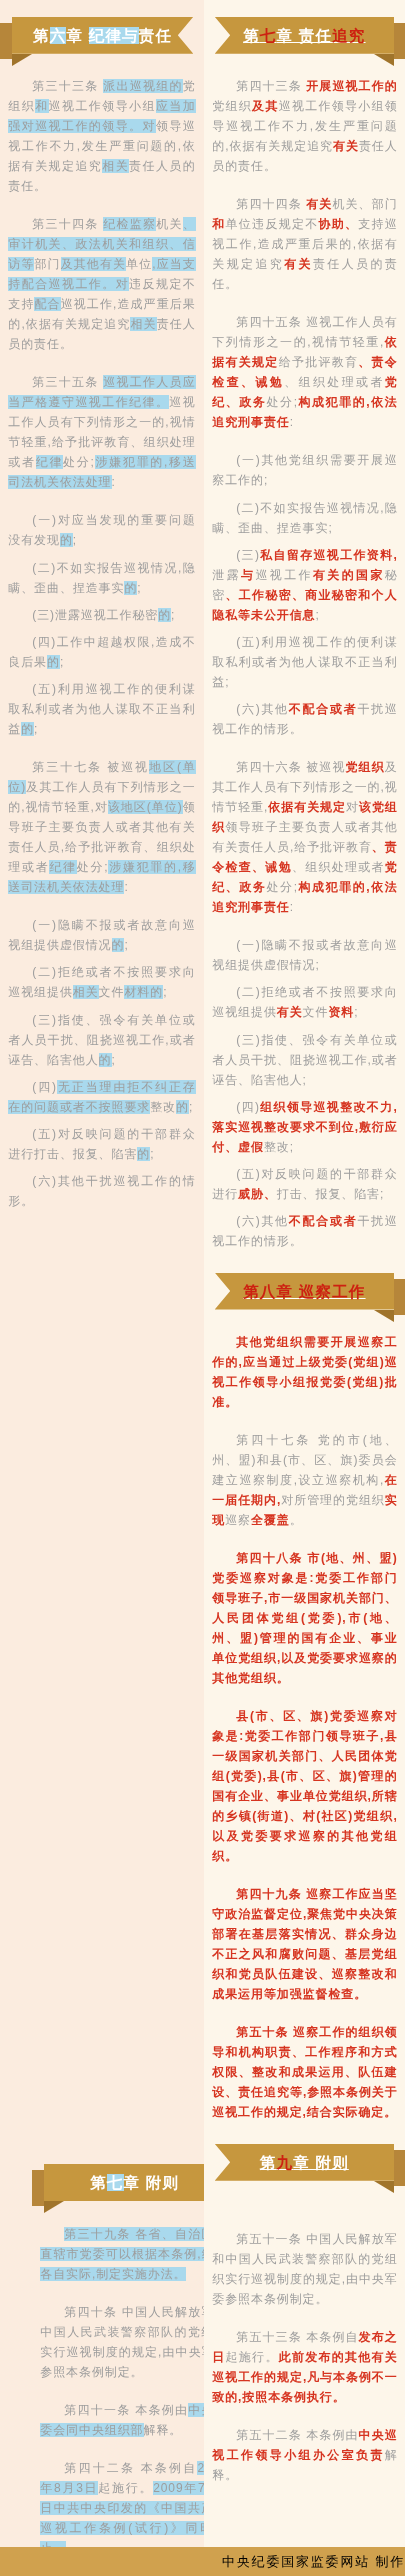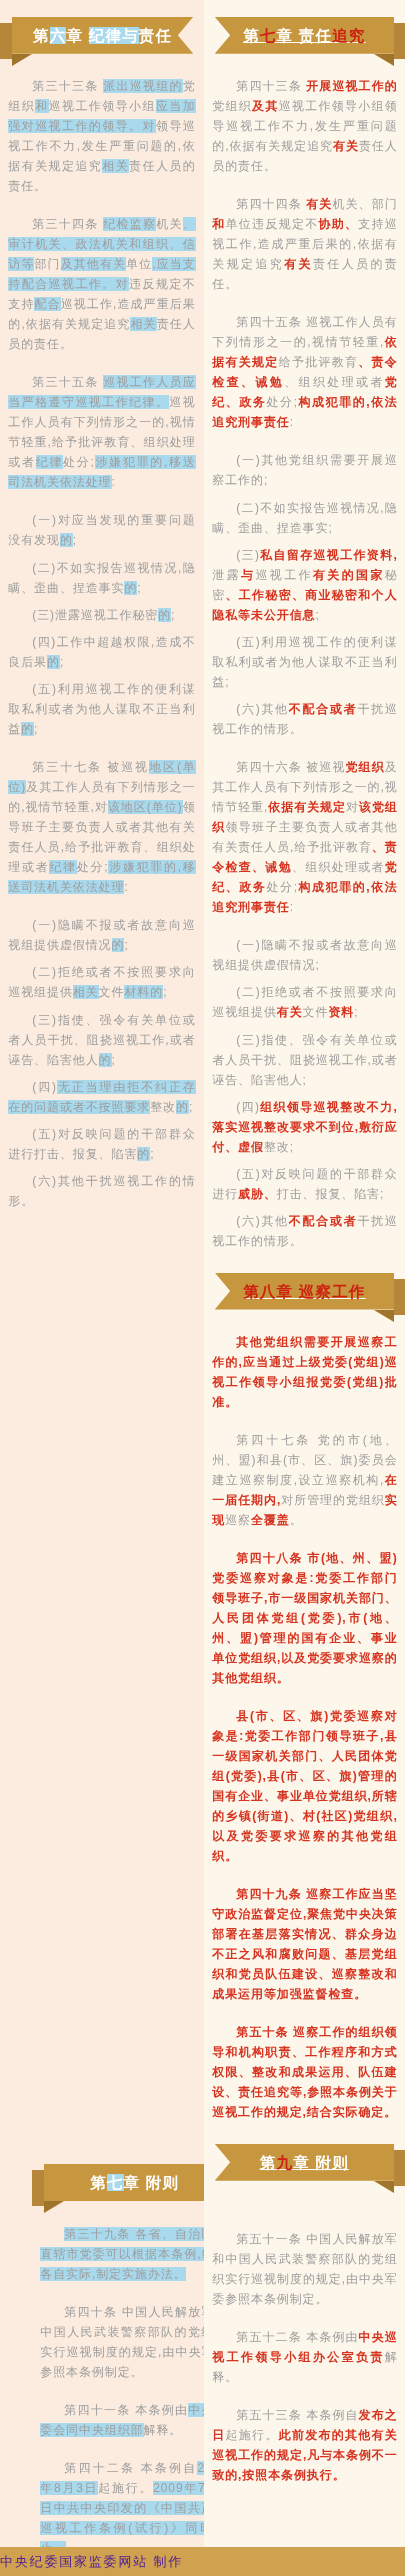--- a/index.html
+++ b/index.html
@@ -28,21 +28,21 @@
   .col-left .btxt .m{background:#a9d9ed;color:#ffffff;}
   .col-right .btxt .m{color:#cd2111;}
   
   .para{font-size:12px;line-height:20px;letter-spacing:0.9px;color:#9d9d9d;
         text-align:justify;text-indent:2em;margin:18px 8.3px;}
   .para.item{margin:7.2px 8.3px;}
   .col-left .para .m{background:#a9d9ed;}
   .col-right .para .m{color:#d63420;font-weight:bold;}
   
   .footer{position:absolute;left:0;bottom:0;width:405px;height:29px;background:#d0a14e;
-          color:#4c1d95;font-size:13px;line-height:29px;text-align:left;letter-spacing:1.8px;}
+          color:#000000;font-size:13px;line-height:29px;text-align:right;letter-spacing:1.8px;}
 </style>
 </head>
 <body>
 
 <div class="page">
   <div class="col col-left">
     <div class="flow">
         <div class="ribbon-wrap side-r">
           <span class="tail"></span>
           <span class="fold"></span>
@@ -109,21 +109,21 @@
         <div class="para"><span class="m">第四十八条 市(地、州、盟)党委巡察对象是:党委工作部门领导班子,市一级国家机关部门、人民团体党组(党委),市(地、州、盟)管理的国有企业、事业单位党组织,以及党委要求巡察的其他党组织。</span></div>
         <div class="para item"><span class="m">县(市、区、旗)党委巡察对象是:党委工作部门领导班子,县一级国家机关部门、人民团体党组(党委),县(市、区、旗)管理的国有企业、事业单位党组织,所辖的乡镇(街道)、村(社区)党组织,以及党委要求巡察的其他党组织。</span></div>
         <div class="para"><span class="m">第四十九条 巡察工作应当坚守政治监督定位,聚焦党中央决策部署在基层落实情况、群众身边不正之风和腐败问题、基层党组织和党员队伍建设、巡察整改和成果运用等加强监督检查。</span></div>
         <div class="para"><span class="m">第五十条 巡察工作的组织领导和机构职责、工作程序和方式权限、整改和成果运用、队伍建设、责任追究等,参照本条例关于巡视工作的规定,结合实际确定。</span></div>
         <div class="ribbon-wrap side-l" style="margin-bottom: 48px;">
           <span class="tail"></span>
           <span class="fold"></span>
           <div class="btxt"><span>第</span><span class="m">九</span><span>章 附则</span></div>
         </div>
         <div class="para"><span>第五十一条 中国人民解放军和中国人民武装警察部队的党组织实行巡视制度的规定,由中央军委参照本条例制定。</span></div>
+        <div class="para"><span>第五十三条 本条例自</span><span class="m">发布之日</span><span>起施行。</span><span class="m">此前发布的其他有关巡视工作的规定,凡与本条例不一致的,按照本条例执行。</span></div>
         <div class="para"><span>第五十二条 本条例由</span><span class="m">中央巡视工作领导小组办公室负责</span><span>解释。</span></div>
-        <div class="para"><span>第五十三条 本条例自</span><span class="m">发布之日</span><span>起施行。</span><span class="m">此前发布的其他有关巡视工作的规定,凡与本条例不一致的,按照本条例执行。</span></div>
       </div>
   </div>
   <div class="footer">
     <span>中央纪委国家监委网站 制作</span>
   </div>
 </div>
 
 
 </body></html>

